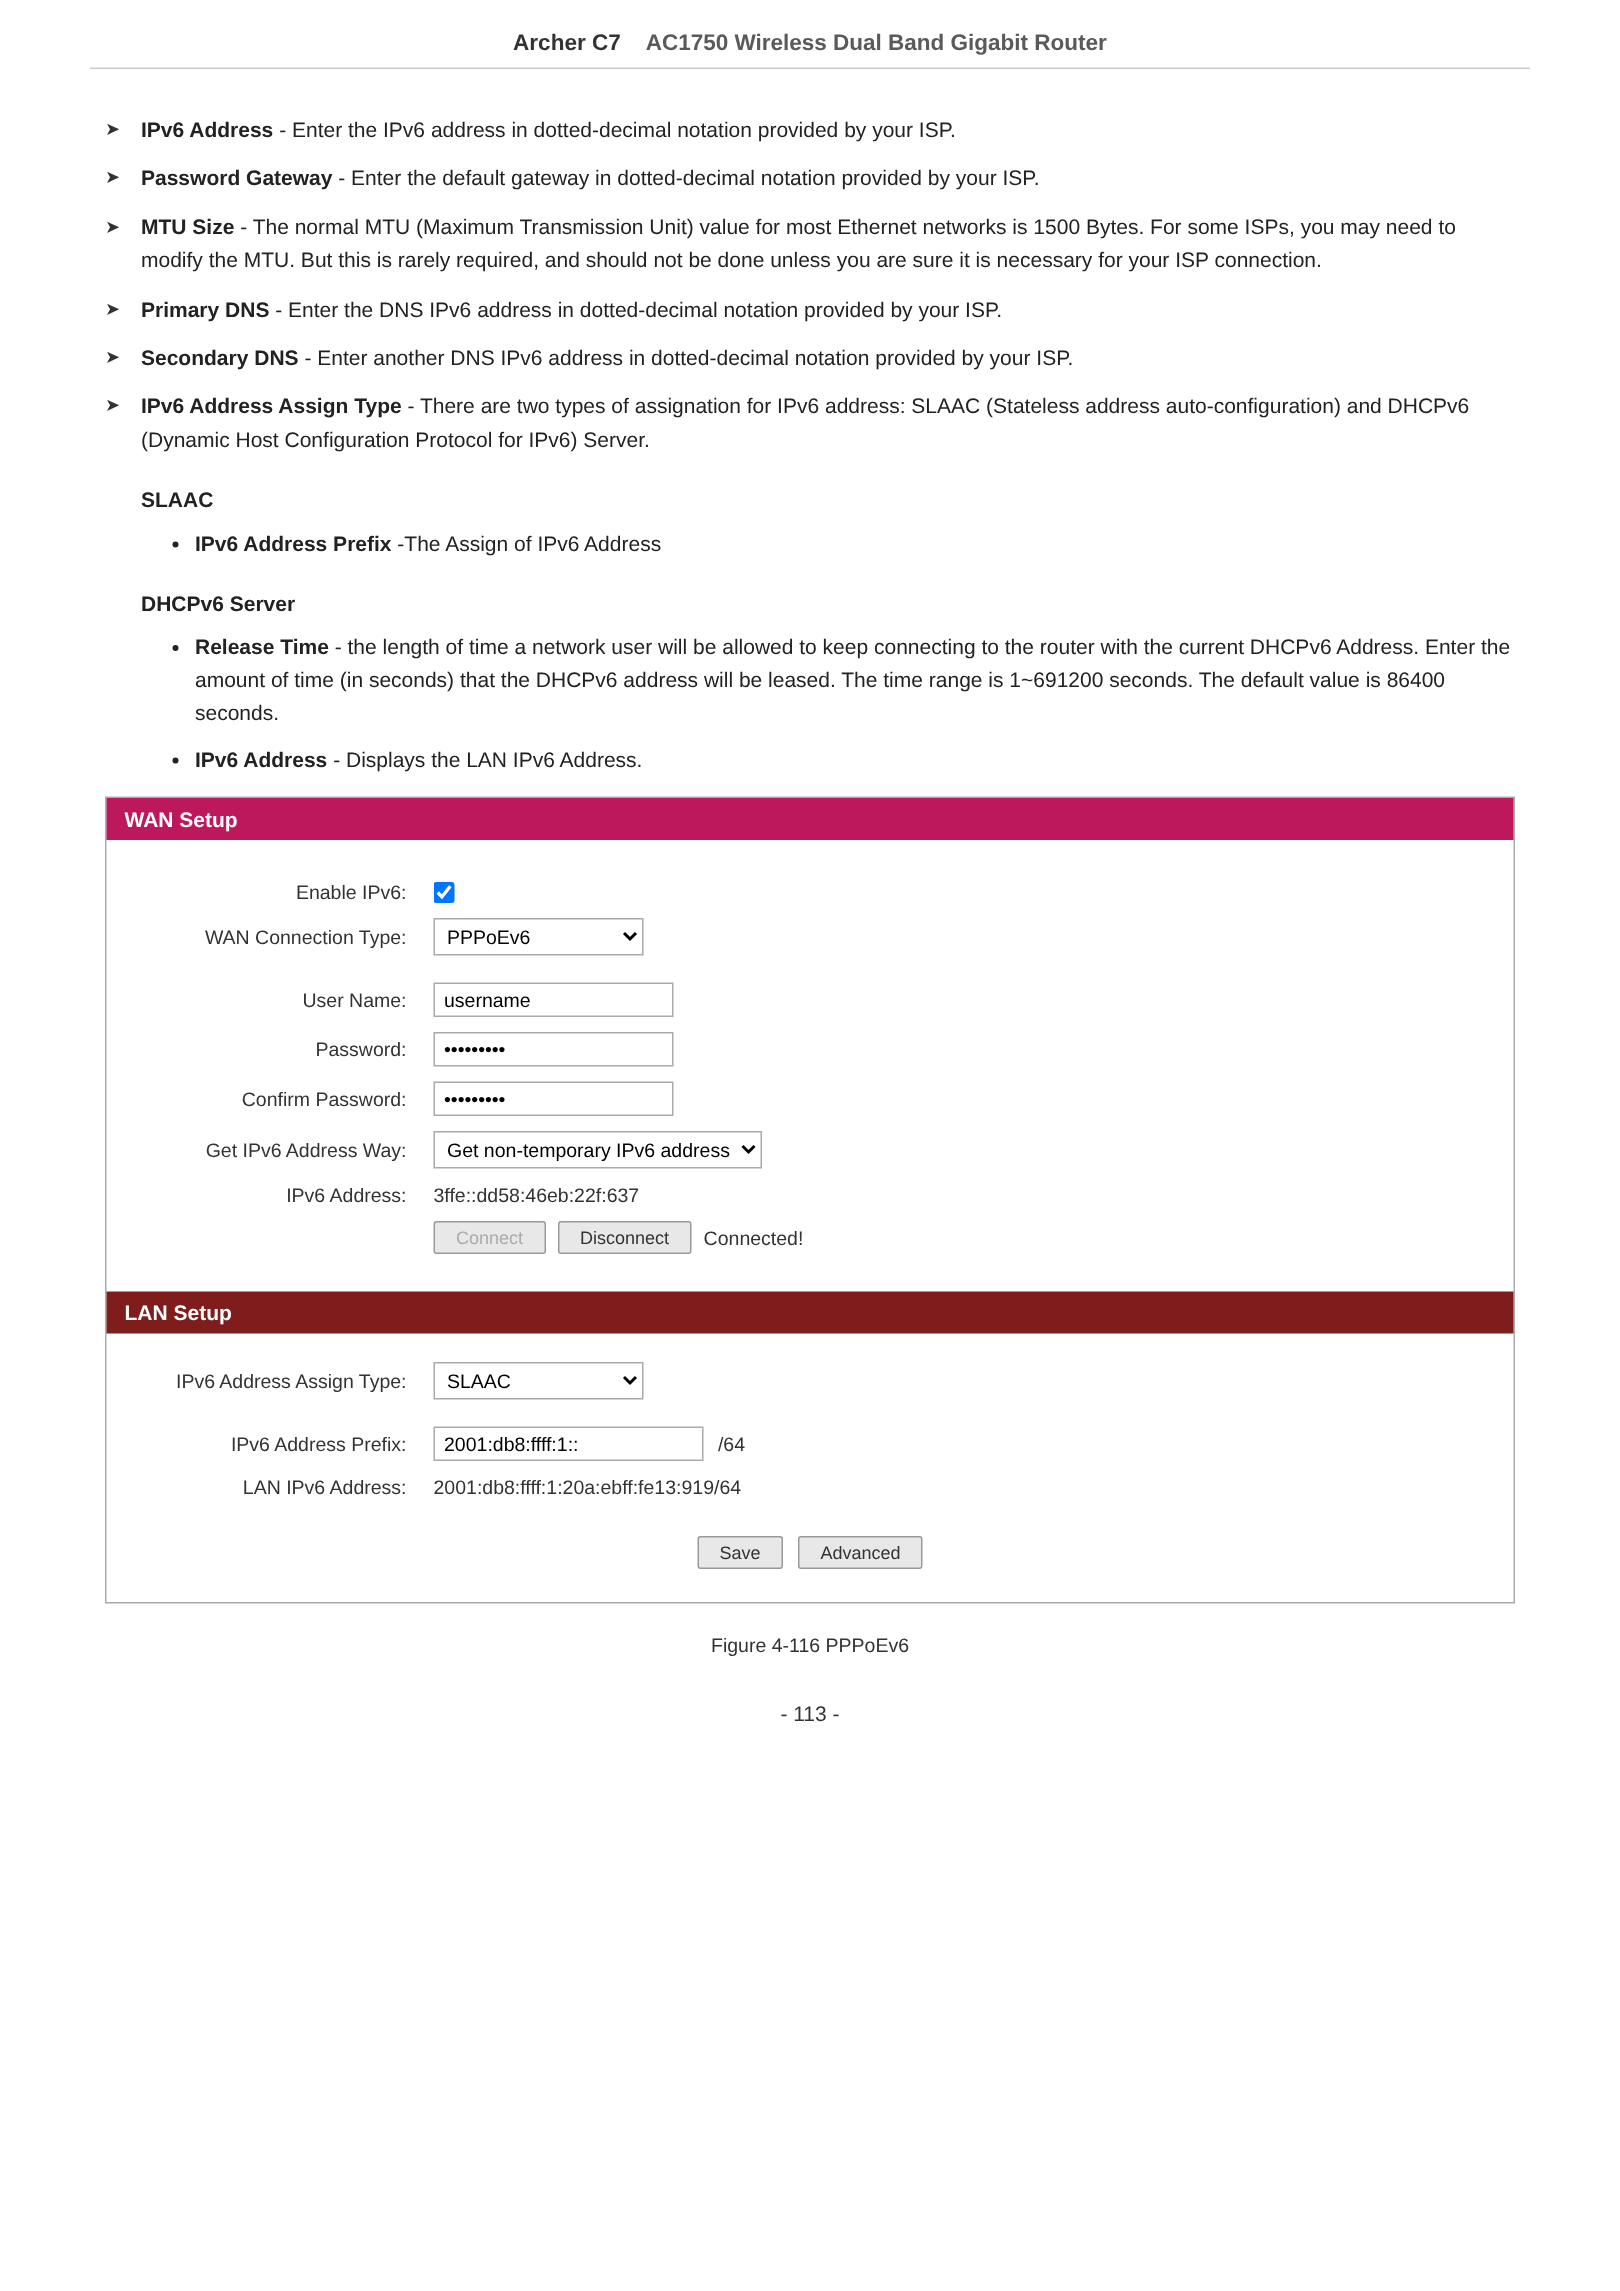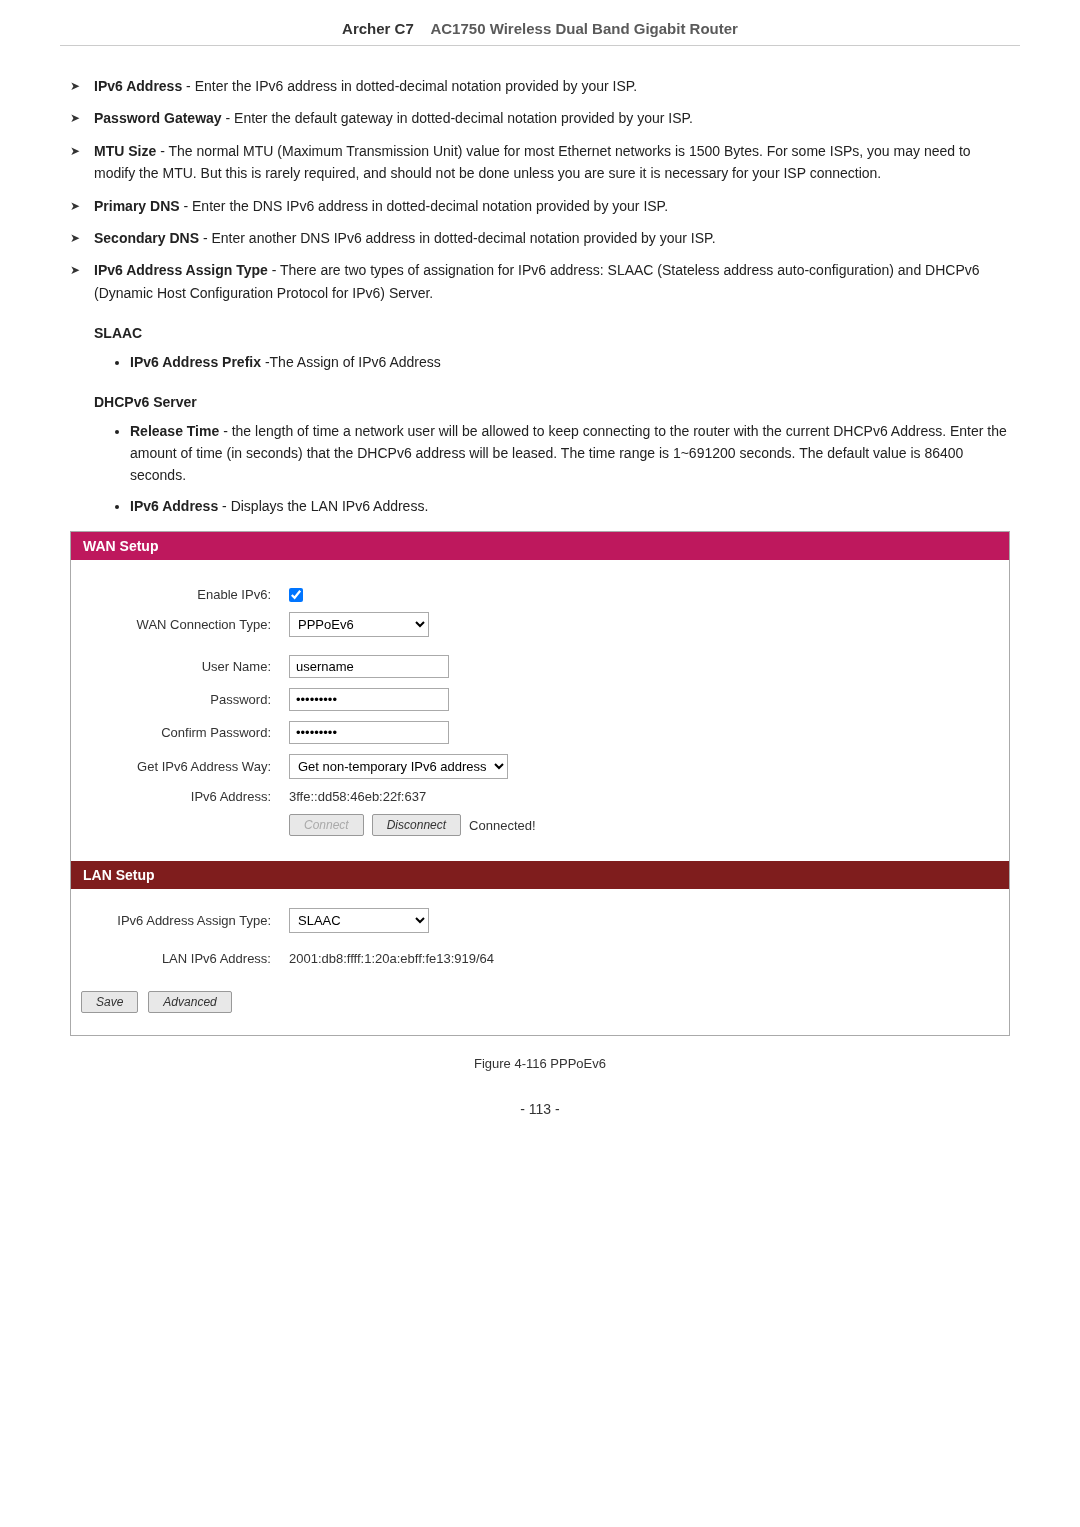--- a/index.html
+++ b/index.html
@@ -141,21 +141,20 @@
       gap: 8px;
     }
     .btn {
       border: 1px solid #999;
       background: #e8e8e8;
       padding: 3px 14px;
       font-size: 12px;
       cursor: pointer;
       color: #333;
       border-radius: 2px;
-      font-style: italic;
     }
     .btn:disabled {
       color: #aaa;
       cursor: default;
     }
     .connected-text {
       font-size: 13px;
       color: #333;
     }
     .lan-section-header {
@@ -166,21 +165,21 @@
       font-size: 14px;
       margin-top: 6px;
     }
     .prefix-suffix {
       font-size: 13px;
       color: #333;
       margin-left: 6px;
     }
     .bottom-btn-row {
       display: flex;
-      justify-content: flex-start;
+      justify-content: center;
       gap: 10px;
       margin-top: 12px;
       margin-bottom: 8px;
     }
     .figure-caption {
       text-align: center;
       font-size: 13px;
       margin-top: 10px;
       color: #333;
     }
@@ -359,20 +358,27 @@
               <select class="select-box">
                 <option>SLAAC</option>
               </select>
             </td>
           </tr>
 
           <tr class="divider-row">
                 <td colspan="2" style="height:6px;"></td>
               </tr>
 
+          <tr>
+            <td class="label-cell">IPv6 Address Prefix:</td>
+            <td class="value-cell">
+              <input type="text" value="2001:db8:ffff:1::" style="width: 180px;">
+              <span class="prefix-suffix">/64</span>
+            </td>
+          </tr>
 
           <tr>
             <td class="label-cell">LAN IPv6 Address:</td>
             <td class="value-cell">
               <span class="address-text">2001:db8:ffff:1:20a:ebff:fe13:919/64</span>
             </td>
           </tr>
 
           <tr class="divider-row">
                 <td colspan="2" style="height:6px;"></td>

